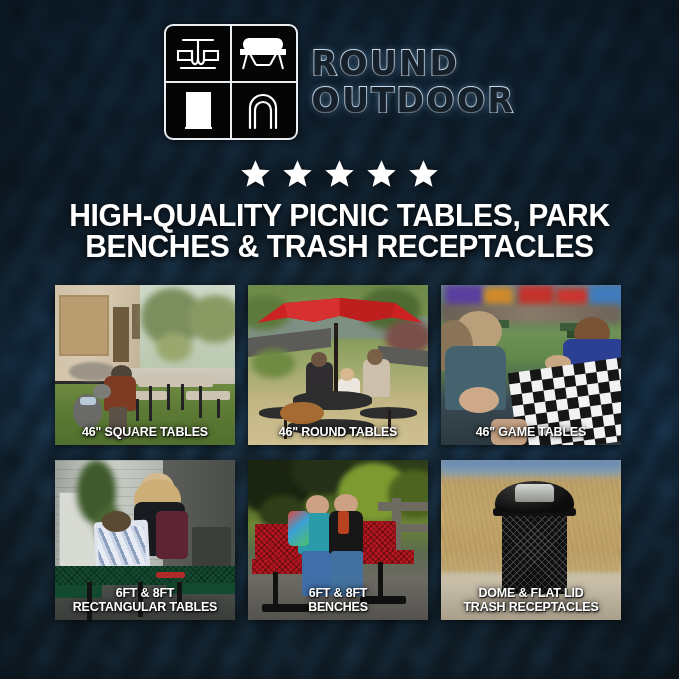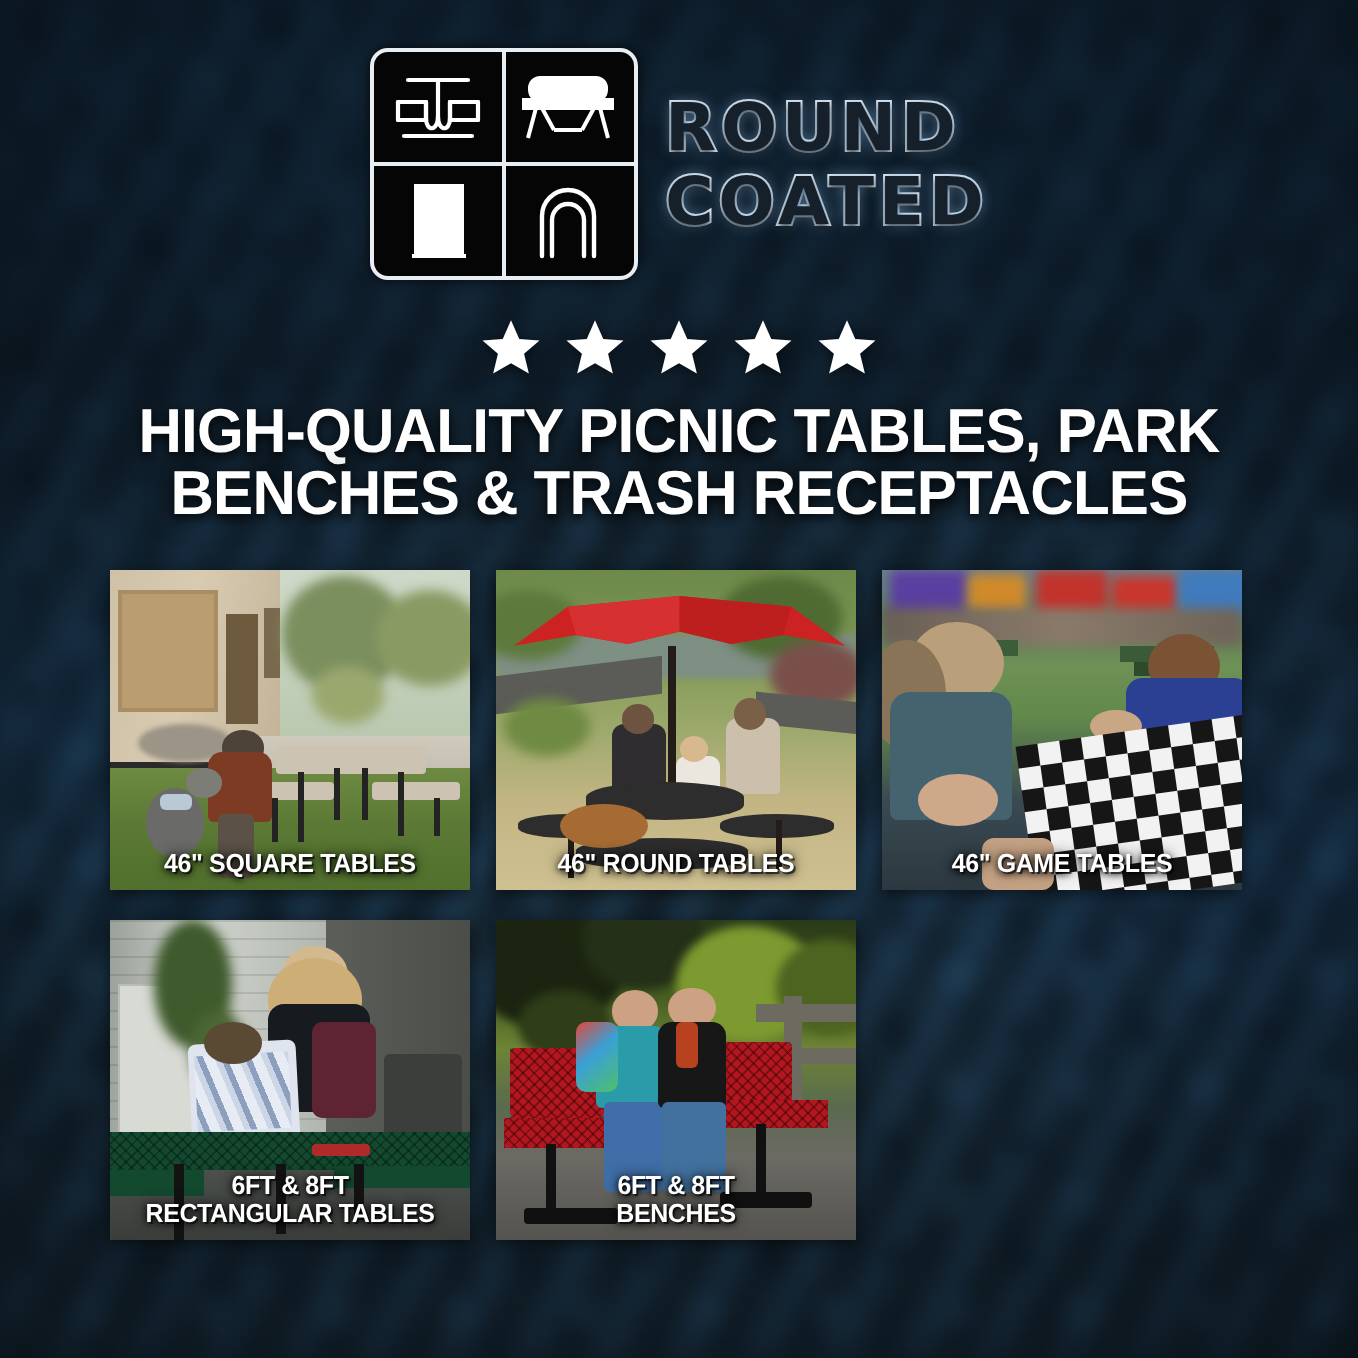--- a/index.html
+++ b/index.html
@@ -254,21 +254,21 @@
       <div class="logo-cell">
         <svg width="52" height="44" viewBox="0 0 52 44" fill="none" stroke="#fff" stroke-width="2.2" stroke-linecap="round">
           <path d="M13 40 L13 20 A13 13 0 0 1 39 20 L39 40"></path>
           <path d="M18 40 L18 22 A8 8 0 0 1 34 22 L34 40"></path>
         </svg>
       </div>
     </div>
 
     <div class="logo-words">
       <div class="logo-word">ROUND</div>
-      <div class="logo-word">COATED</div>
+      <div class="logo-word">OUTDOOR</div>
     </div>
   </div>
 
   <div class="stars">
     <span class="star">
       <svg width="33" height="32" viewBox="0 0 24 24">
           <path fill="#fff" d="M12 1.6l3.1 7.0 7.6.6-5.8 5.0 1.8 7.4L12 17.7 5.3 21.6l1.8-7.4L1.3 9.2l7.6-.6z"></path>
         </svg>
     </span>
     <span class="star">
@@ -479,15 +479,33 @@
         <div style="position:absolute;left:45%;top:32%;width:19%;height:27%;background:#171717;border-radius:7px 7px 3px 3px;"></div>
         <div style="position:absolute;left:46%;top:57%;width:18%;height:28%;background:#42719f;border-radius:3px;"></div>
         <div style="position:absolute;left:50%;top:32%;width:6%;height:14%;background:#b8421f;border-radius:3px;"></div>
       </div>
       <div class="tile-cap">
         <span class="cl">6FT &amp; 8FT</span>
         <span class="cl">BENCHES</span>
       </div>
     </div>
 
+    <div class="tile">
+      <div class="scene">
+        <div class="t6-bg"></div>
+        <div class="t6-grass"></div>
+        <div class="softer" style="position:absolute;left:0;right:0;top:0;height:10%;background:linear-gradient(180deg,#5d84b4,#93a4ab);"></div>
+        <div style="position:absolute;left:0;right:0;bottom:0;height:22%;background:linear-gradient(180deg,#c5bca7,#a99f8b);"></div>
+        <div class="t6-can"></div>
+        <div class="t6-canmesh"></div>
+        <div class="t6-rim"></div>
+        <div class="t6-dome"></div>
+        <div class="t6-slot"></div>
+        <div style="position:absolute;left:30%;bottom:8%;width:46%;height:5%;background:rgba(40,35,28,.45);filter:blur(3px);border-radius:50%;"></div>
+      </div>
+      <div class="tile-cap">
+        <span class="cl">DOME &amp; FLAT LID</span>
+        <span class="cl">TRASH RECEPTACLES</span>
+      </div>
+    </div>
 
   </div>
 </div>
 
 </body></html>

